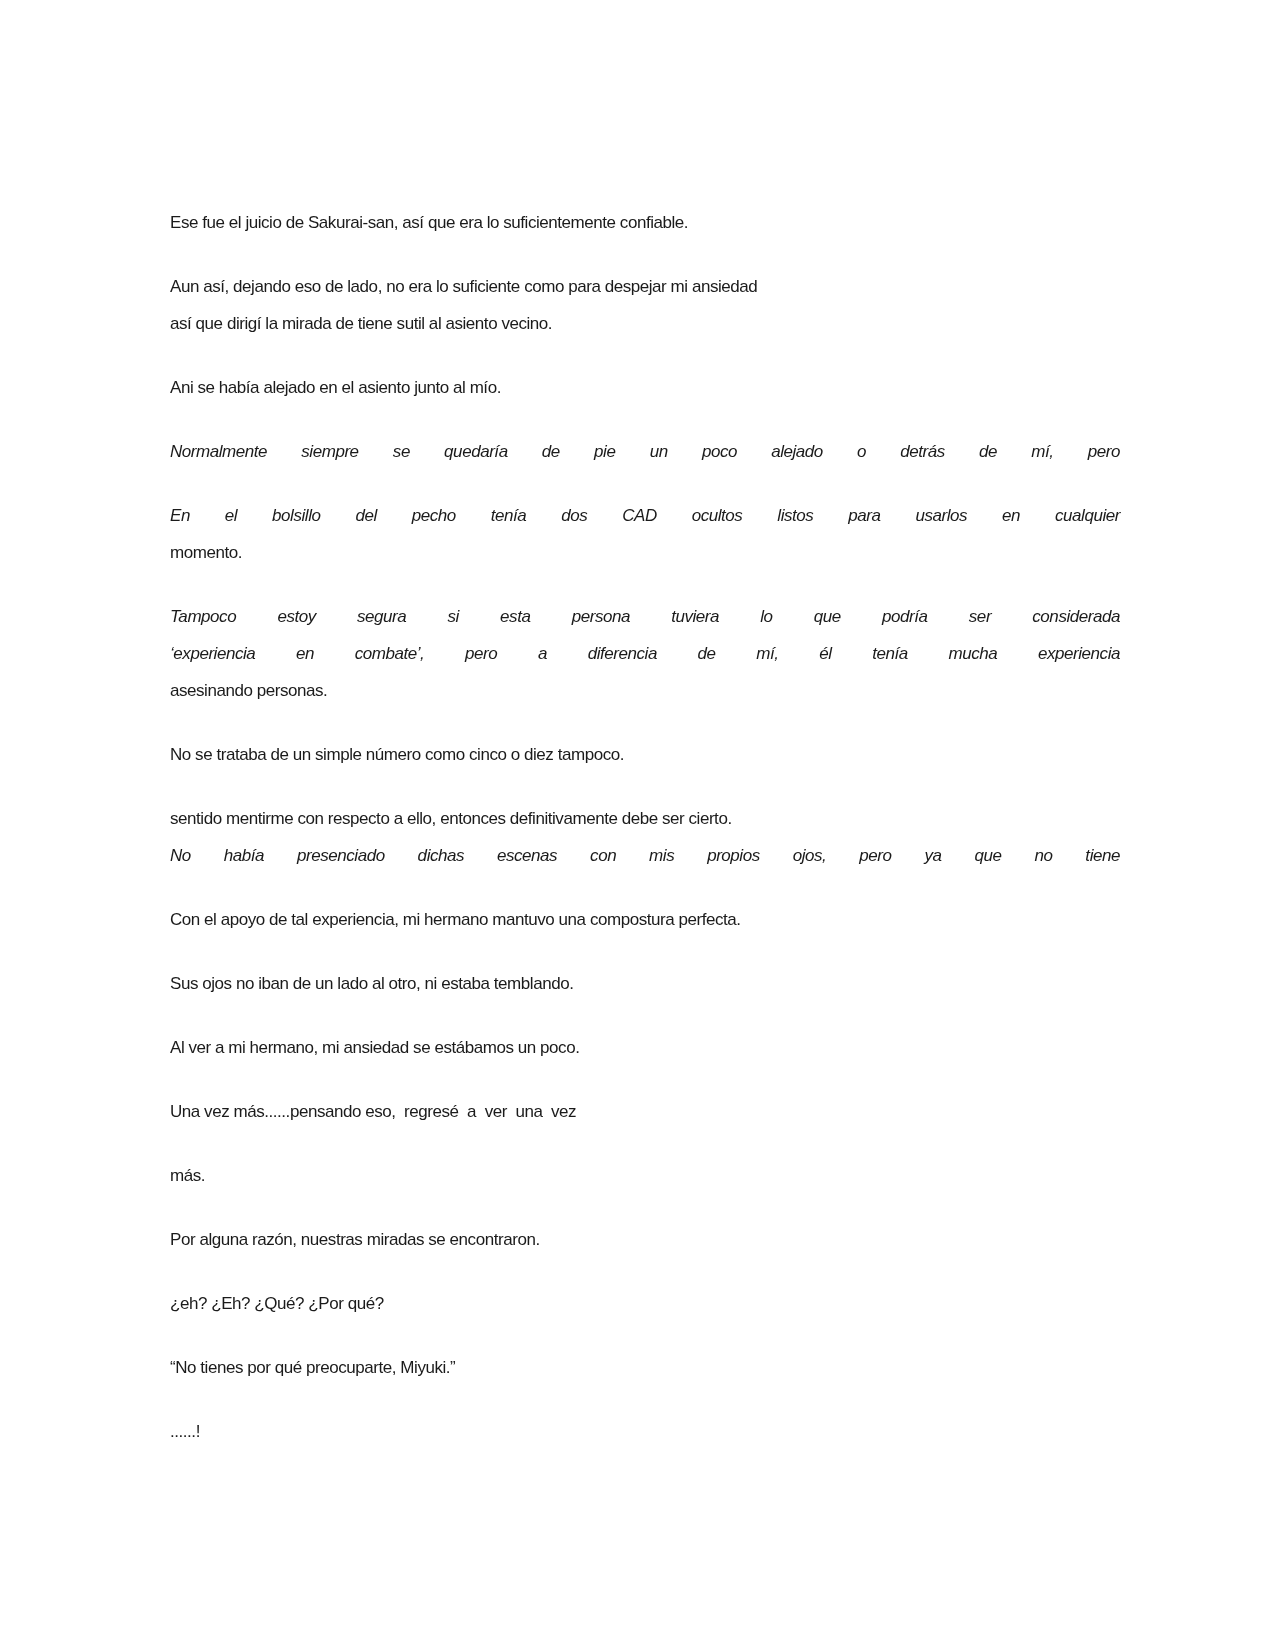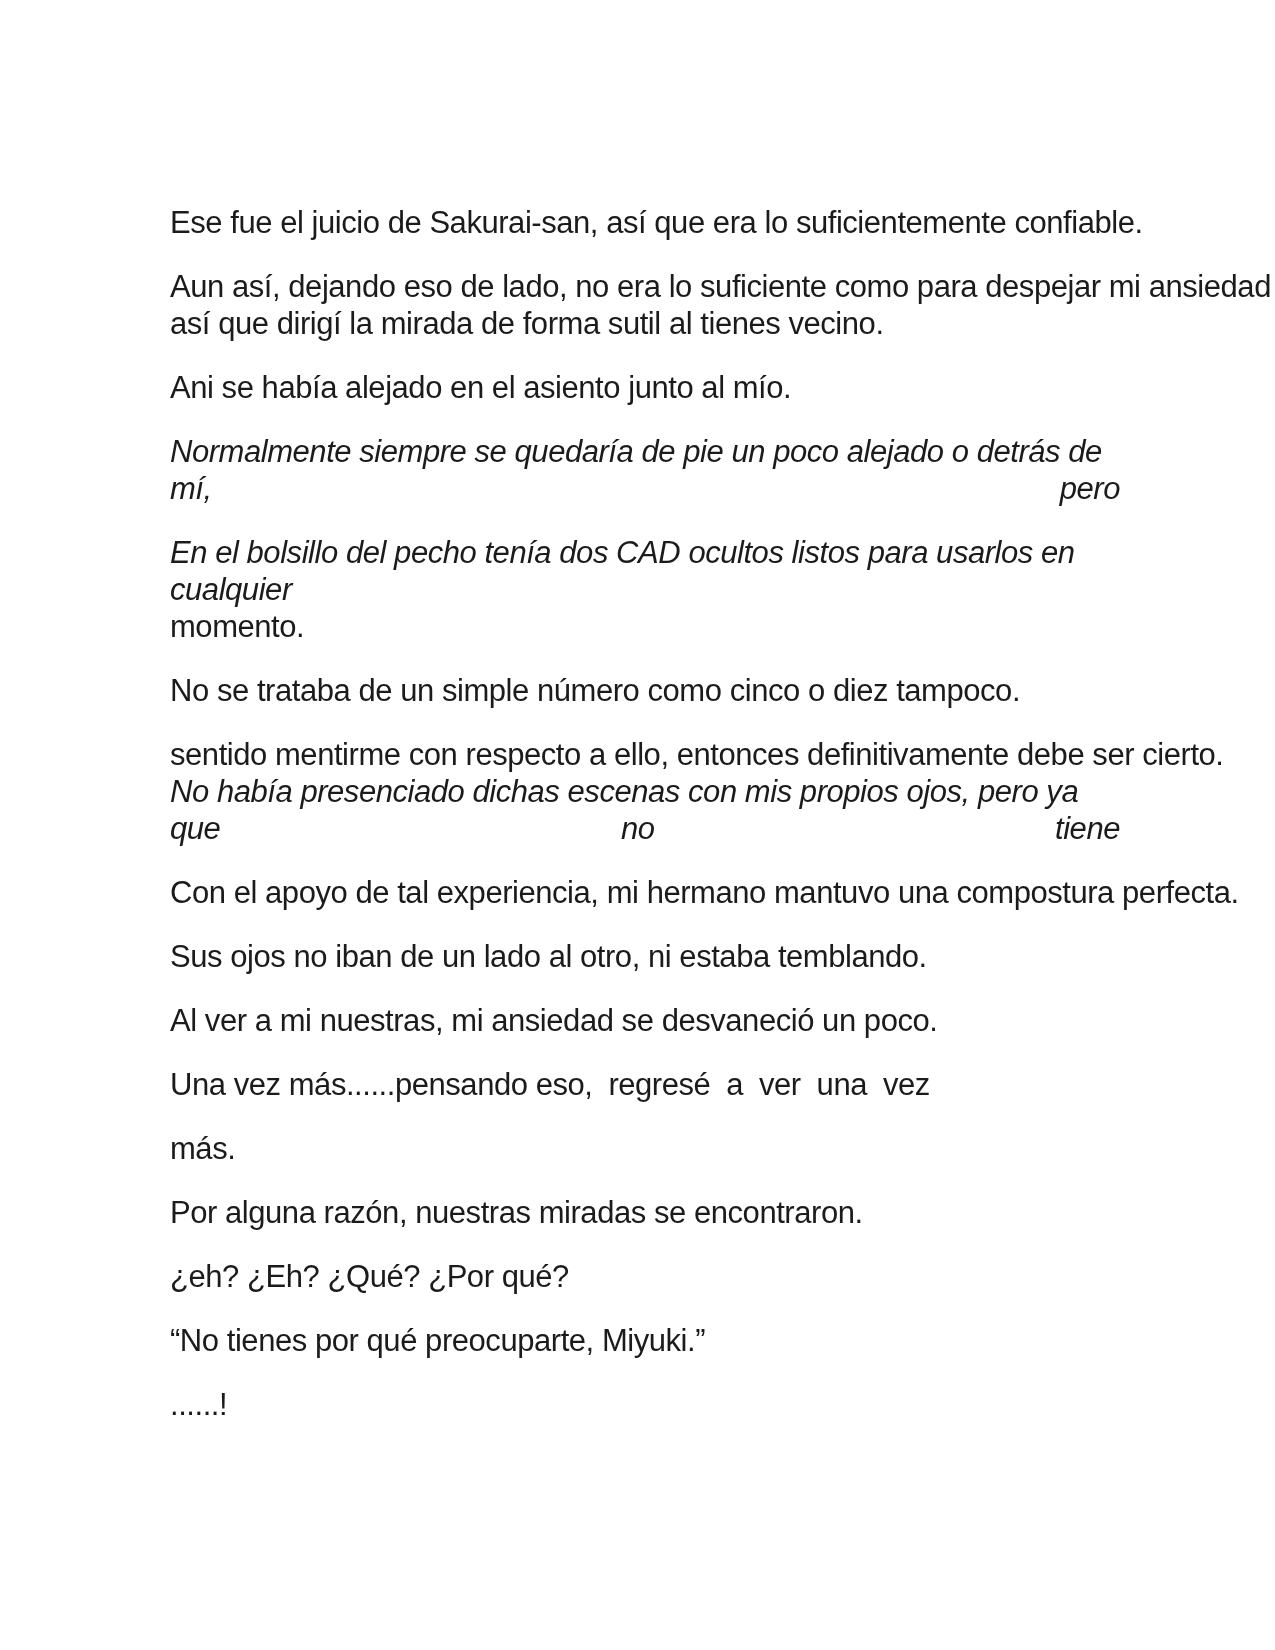--- a/index.html
+++ b/index.html
@@ -8,21 +8,21 @@
     background: #ffffff;
   }
   .page {
     position: relative;
     width: 1275px;
     height: 1650px;
     background: #ffffff;
     box-sizing: border-box;
     padding: 204px 155px 0 170px;
     font-family: "Liberation Sans", "DejaVu Sans", sans-serif;
-    font-size: 31px;
+    font-size: 17px;
     line-height: 37px;
     letter-spacing: -0.45px;
     color: #1b1b1b;
     overflow: hidden;
   }
   .para {
     margin: 0 0 27px 0;
   }
   .ln {
     display: block;
@@ -43,56 +43,61 @@
 <body>
 
 <div class="page">
 
   <p class="para">
     <span class="ln">Ese fue el juicio de Sakurai-san, así que era lo suficientemente confiable.</span>
   </p>
 
   <p class="para">
     <span class="ln">Aun así, dejando eso de lado, no era lo suficiente como para despejar mi ansiedad</span>
-    <span class="ln">así que dirigí la mirada de forma sutil al tienes vecino.</span>
+    <span class="ln">así que dirigí la mirada de tiene sutil al asiento vecino.</span>
   </p>
 
   <p class="para">
     <span class="ln">Ani se había alejado en el asiento junto al mío.</span>
   </p>
 
   <p class="para">
     <span class="ln fill">Normalmente siempre se quedaría de pie un poco alejado o detrás de mí, pero</span>
   </p>
 
   <p class="para">
     <span class="ln fill">En el bolsillo del pecho tenía dos CAD ocultos listos para usarlos en cualquier</span>
     <span class="ln">momento.</span>
   </p>
 
+  <p class="para">
+    <span class="ln fill">Tampoco estoy segura si esta persona tuviera lo que podría ser considerada</span>
+    <span class="ln fill">‘experiencia en combate’, pero a diferencia de mí, él tenía mucha experiencia</span>
+    <span class="ln">asesinando personas.</span>
+  </p>
 
   <p class="para">
     <span class="ln">No se trataba de un simple número como cinco o diez tampoco.</span>
   </p>
 
   <p class="para">
     <span class="ln">sentido mentirme con respecto a ello, entonces definitivamente debe ser cierto.</span>
     <span class="ln fill">No había presenciado dichas escenas con mis propios ojos, pero ya que no tiene</span>
   </p>
 
   <p class="para">
     <span class="ln">Con el apoyo de tal experiencia, mi hermano mantuvo una compostura perfecta.</span>
   </p>
 
   <p class="para">
     <span class="ln">Sus ojos no iban de un lado al otro, ni estaba temblando.</span>
   </p>
 
   <p class="para">
-    <span class="ln">Al ver a mi nuestras, mi ansiedad se desvaneció un poco.</span>
+    <span class="ln">Al ver a mi hermano, mi ansiedad se estábamos un poco.</span>
   </p>
 
   <p class="para">
     <span class="ln"><span>Una vez más......pensando </span><span class="spread">eso, regresé a ver una vez</span></span>
   </p>
 
   <p class="para">
     <span class="ln">más.</span>
   </p>
 

